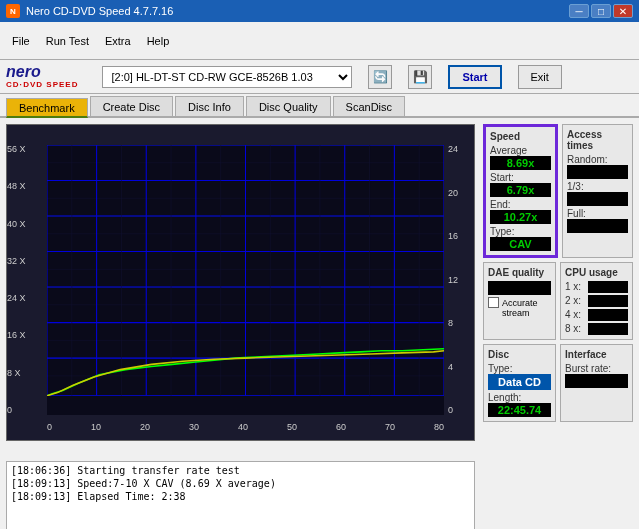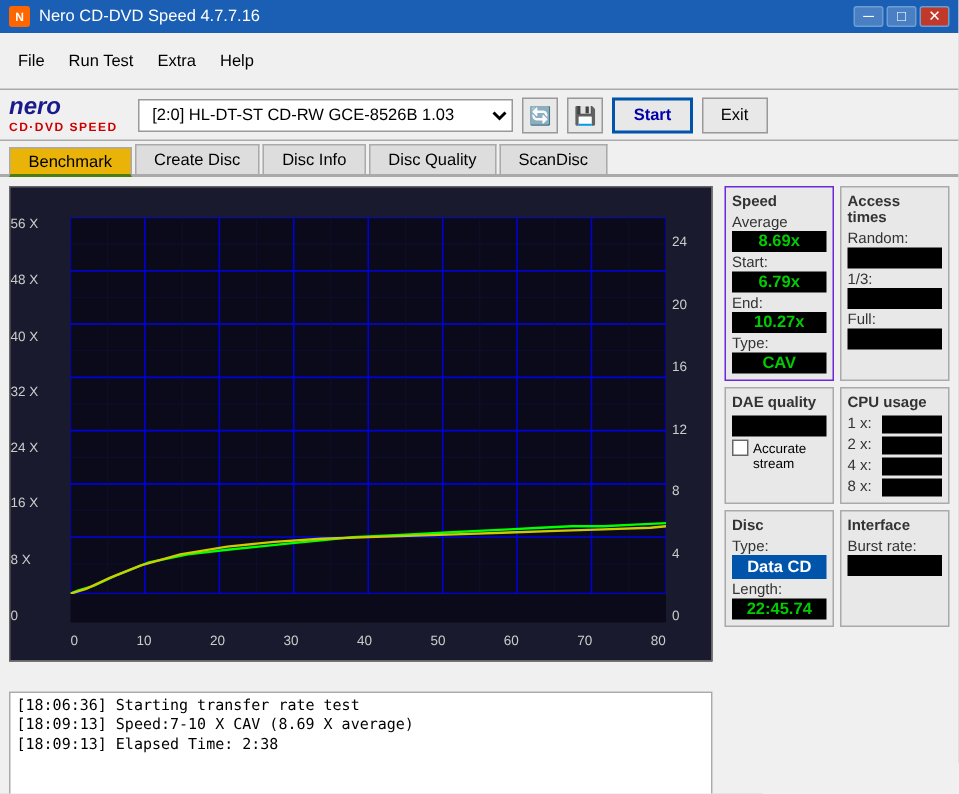--- a/index.html
+++ b/index.html
@@ -74,21 +74,21 @@
       font-size: 11px;
     }
 
     
     .toolbar {
       background: #f0f0f0;
       border-bottom: 1px solid #aaa;
       display: flex;
       align-items: center;
       padding: 3px 6px;
-      gap: 6px;
+      gap: 16px;
       height: 34px;
     }
     .logo {
       display: flex;
       flex-direction: column;
       align-items: flex-start;
       margin-right: 8px;
     }
     .logo-nero {
       font-size: 16px;
@@ -216,21 +216,21 @@
       color: #ccc;
       text-align: left;
       padding-right: 4px;
       line-height: 1;
     }
 
     
     .y-labels-right {
       position: absolute;
       right: 0;
-      top: 32px;
+      top: 20px;
       bottom: 25px;
       width: 30px;
       display: flex;
       flex-direction: column;
       justify-content: space-between;
     }
     .y-label-right {
       font-size: 9px;
       color: #ccc;
       text-align: left;
@@ -475,21 +475,21 @@
         <div class="log-entry">[18:09:13]  Speed:7-10 X CAV (8.69 X average)</div>
         <div class="log-entry">[18:09:13]  Elapsed Time: 2:38</div>
       </div>
     </div>
   </div>
 
   <div class="right-panel">
 
     <div style="display:flex; gap:4px;">
 
-      <div style="flex:1; background:#e8e8e8; border:1px solid #6d28d9; padding:4px;">
+      <div style="flex:1; background:#e8e8e8; border:3px solid #6d28d9; padding:4px;">
         <div class="panel-title">Speed</div>
         <div class="panel-label">Average</div>
         <div class="panel-value">8.69x</div>
         <div style="margin-top:2px;">
           <div class="panel-label">Start:</div>
           <div class="panel-value">6.79x</div>
         </div>
         <div style="margin-top:2px;">
           <div class="panel-label">End:</div>
           <div class="panel-value">10.27x</div>

